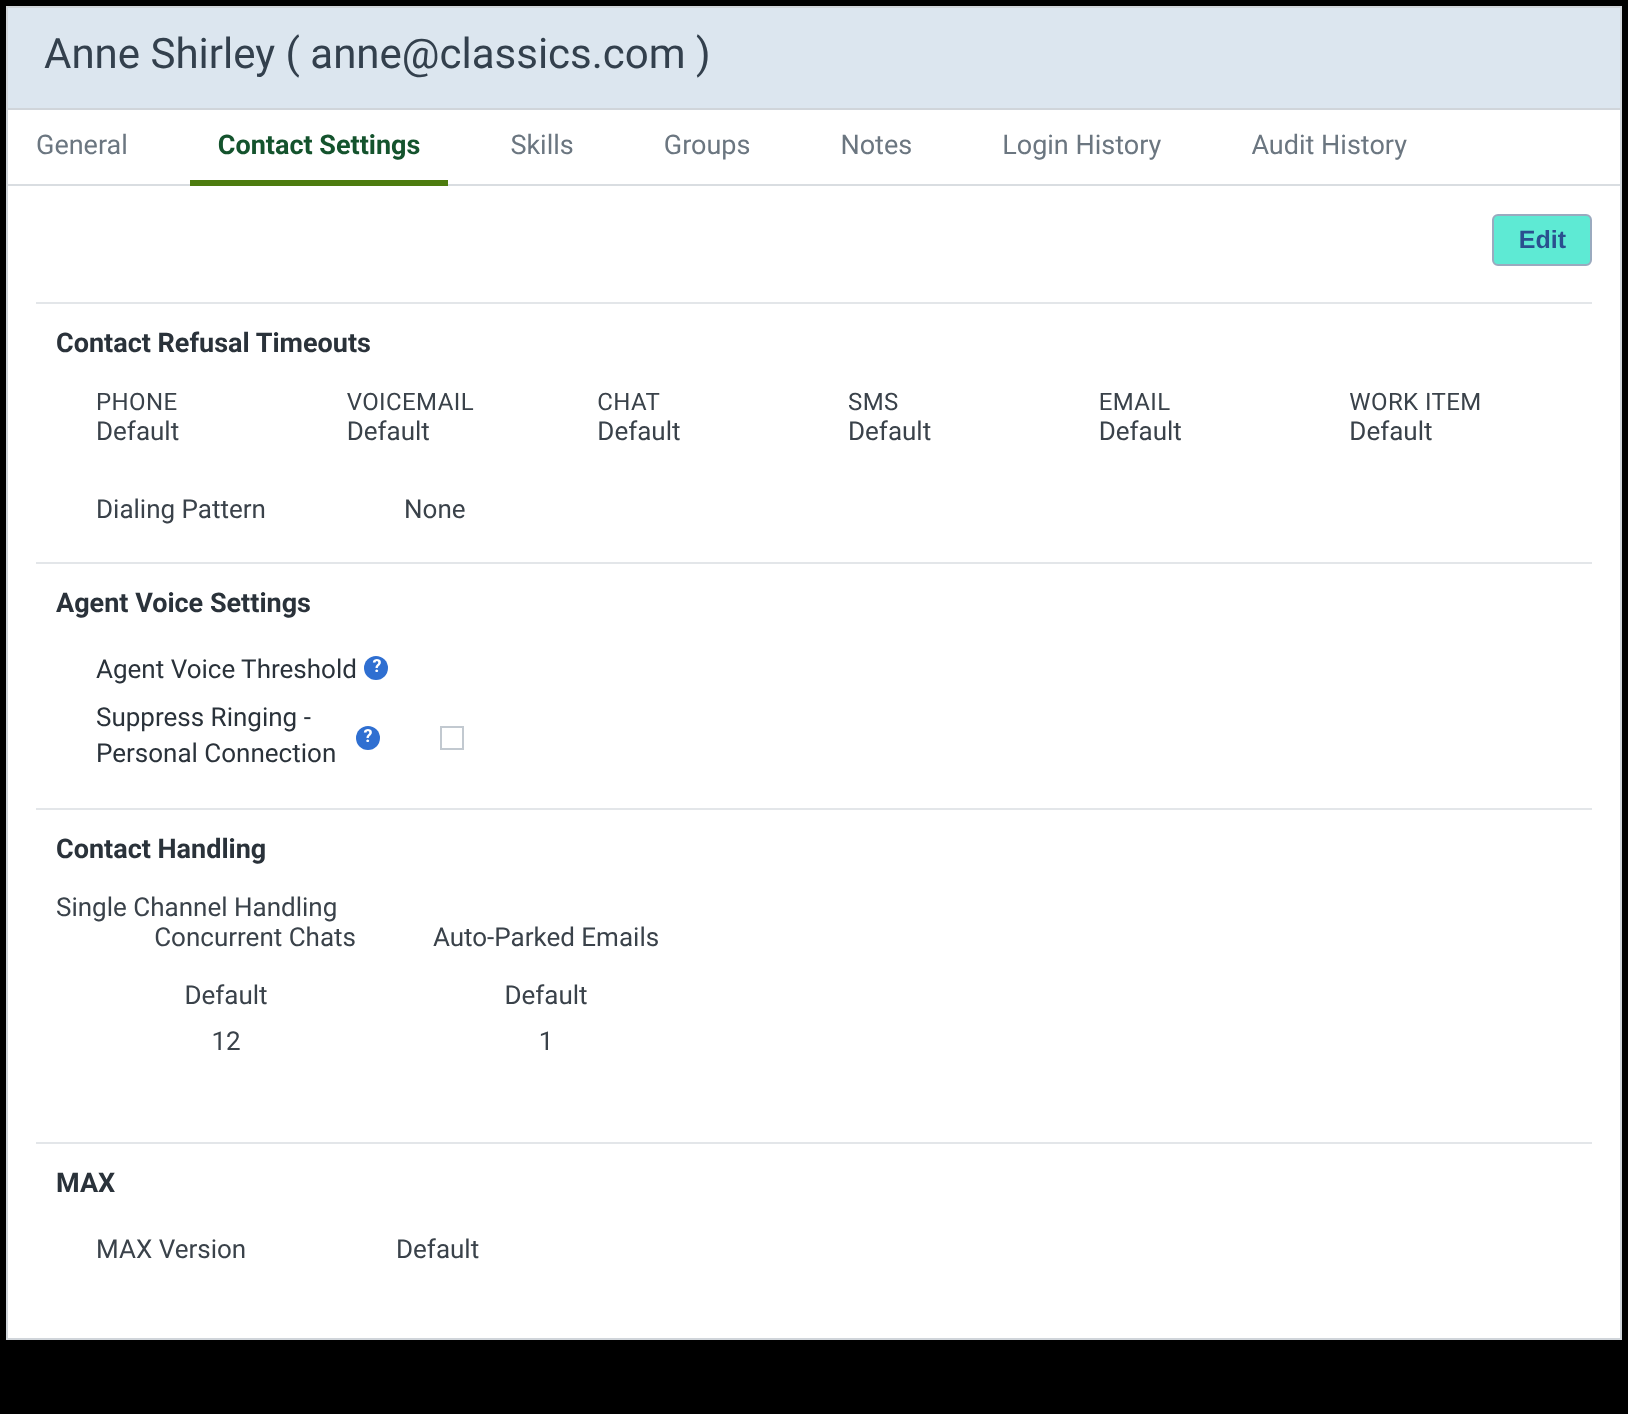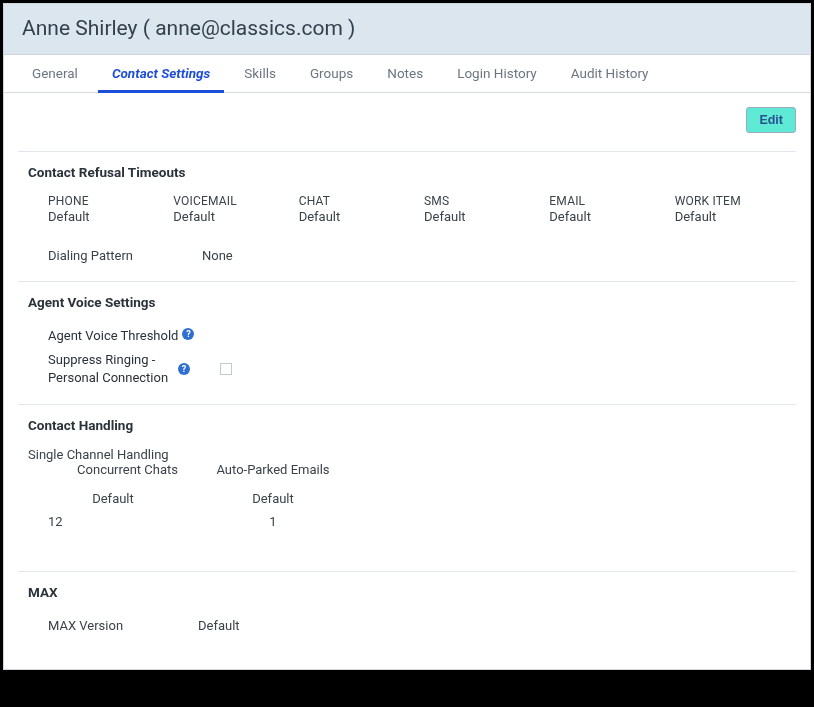--- a/index.html
+++ b/index.html
@@ -15,39 +15,38 @@
   .title-bar {
     background: #dce6ef;
     padding: 12px 18px 14px 18px;
     font-size: 21px;
     color: #33404d;
     border-bottom: 1px solid #d0d5da;
   }
   .tabs {
     display: flex;
     align-items: flex-end;
-    gap: 6px;
+    gap: 17px;
     border-bottom: 1px solid #d9dde1;
-    padding-left: 14px;
+    padding-left: 0;
     height: 38px;
     background: #fff;
   }
   .tab {
     padding: 10px 14px 9px 14px;
     font-size: 13.5px;
     color: #6b7680;
     cursor: pointer;
     border-bottom: 3px solid transparent;
     margin-bottom: -1px;
   }
   .tab.active {
-    color: #1d4ed8;
+    color: #14532d;
     font-weight: 700;
-    border-bottom: 3px solid #1d4ed8;
-    font-style: italic;
+    border-bottom: 3px solid #4d7c0f;
   }
   .content {
     padding: 0 14px 0 14px;
     overflow-y: auto;
     height: calc(100% - 48px - 38px);
     color: #2a323a;
   }
   .edit-row {
     display: flex;
     justify-content: flex-end;
@@ -226,21 +225,21 @@
       <div class="ch-table">
         <div class="ch-row ch-header">
           <div class="ch-col first">Concurrent Chats</div>
           <div class="ch-col">Auto-Parked Emails</div>
         </div>
         <div class="ch-row" style="margin-top:14px;">
           <div class="ch-col first" style="text-align:center;">Default</div>
           <div class="ch-col">Default</div>
         </div>
         <div class="ch-row" style="margin-top:8px;">
-          <div class="ch-col first" style="text-align:left;">12</div>
+          <div class="ch-col first" style="text-align:center;">12</div>
           <div class="ch-col">1</div>
         </div>
       </div>
     </div>
 
     <div class="section" style="margin-top:20px;">
       <div class="section-title">MAX</div>
       <div class="kv-row">
         <div class="kv-label">MAX Version</div>
         <div class="kv-value">Default</div>

